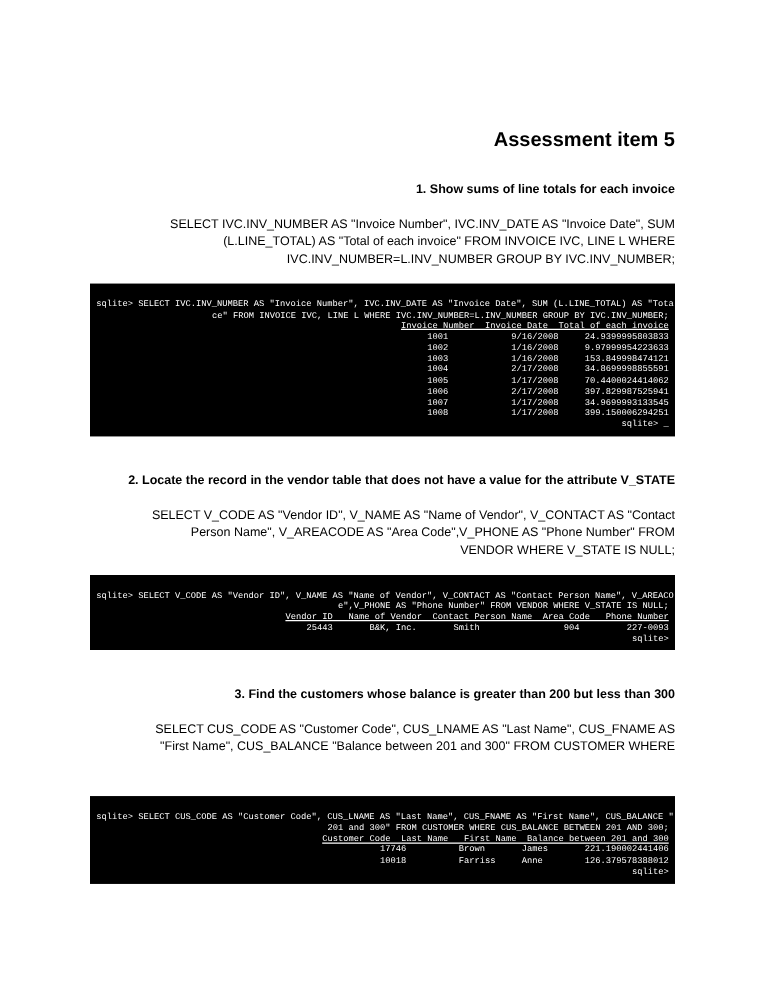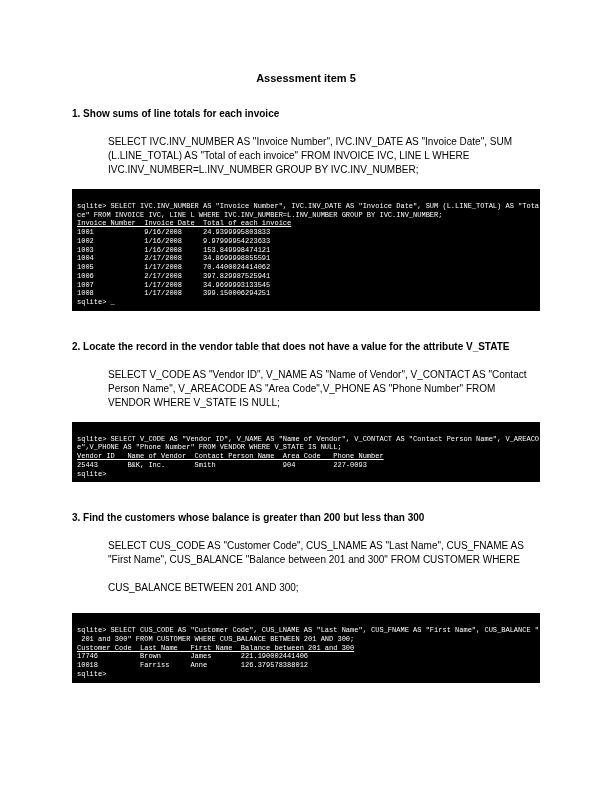--- a/index.html
+++ b/index.html
@@ -1,30 +1,31 @@
 <!DOCTYPE html>
 <html><head>
   <meta charset="utf-8">
   <style>
-    * { margin: 0; padding: 0; box-sizing: border-box; }
+    * { margin: 0; padding: 0; box-sizing: border-box; text-align: right; }
     body {
       width: 612px;
       height: 792px;
       background: #ffffff;
       font-family: Arial, Helvetica, sans-serif;
       font-size: 10px;
       color: #000;
       padding: 72px 72px 40px 72px;
       position: relative;
     }
     .title {
-      text-align: center;
-      font-size: 11px;
+      text-align: right;
+      font-size: 16px;
       font-weight: bold;
       margin-bottom: 24px;
+      margin-top: 32px;
     }
     .section-head {
       font-size: 10px;
       font-weight: bold;
       margin-top: 0;
       margin-bottom: 16px;
     }
     .sql {
       font-size: 10px;
       line-height: 1.4;
@@ -73,21 +74,20 @@
 <span>sqlite&gt; SELECT V_CODE AS "Vendor ID", V_NAME AS "Name of Vendor", V_CONTACT AS "Contact Person Name", V_AREACODE AS "Area Cod</span>
 <span>e",V_PHONE AS "Phone Number" FROM VENDOR WHERE V_STATE IS NULL;</span>
 <span class="underline">Vendor ID   Name of Vendor  Contact Person Name  Area Code   Phone Number</span>
 <span>25443       B&amp;K, Inc.       Smith                904         227-0093</span>
 <span>sqlite&gt;</span>
 </div>
 
 <div class="section-head">3. Find the customers whose balance is greater than 200 but less than 300</div>
 <div class="sql">
   <span>SELECT CUS_CODE AS "Customer Code", CUS_LNAME AS "Last Name", CUS_FNAME AS "First Name", CUS_BALANCE "Balance between 201 and 300" FROM CUSTOMER WHERE</span><br><br>
-  <span>CUS_BALANCE BETWEEN 201 AND 300;</span>
 </div>
 <div class="screenshot" style="margin-top:18px;">
 <span>sqlite&gt; SELECT CUS_CODE AS "Customer Code", CUS_LNAME AS "Last Name", CUS_FNAME AS "First Name", CUS_BALANCE "Balance between</span>
 <span> 201 and 300" FROM CUSTOMER WHERE CUS_BALANCE BETWEEN 201 AND 300;</span>
 <span class="underline">Customer Code  Last Name   First Name  Balance between 201 and 300</span>
 <span>17746          Brown       James       221.190002441406</span>
 <span>10018          Farriss     Anne        126.379578388012</span>
 <span>sqlite&gt;</span>
 </div>
 

